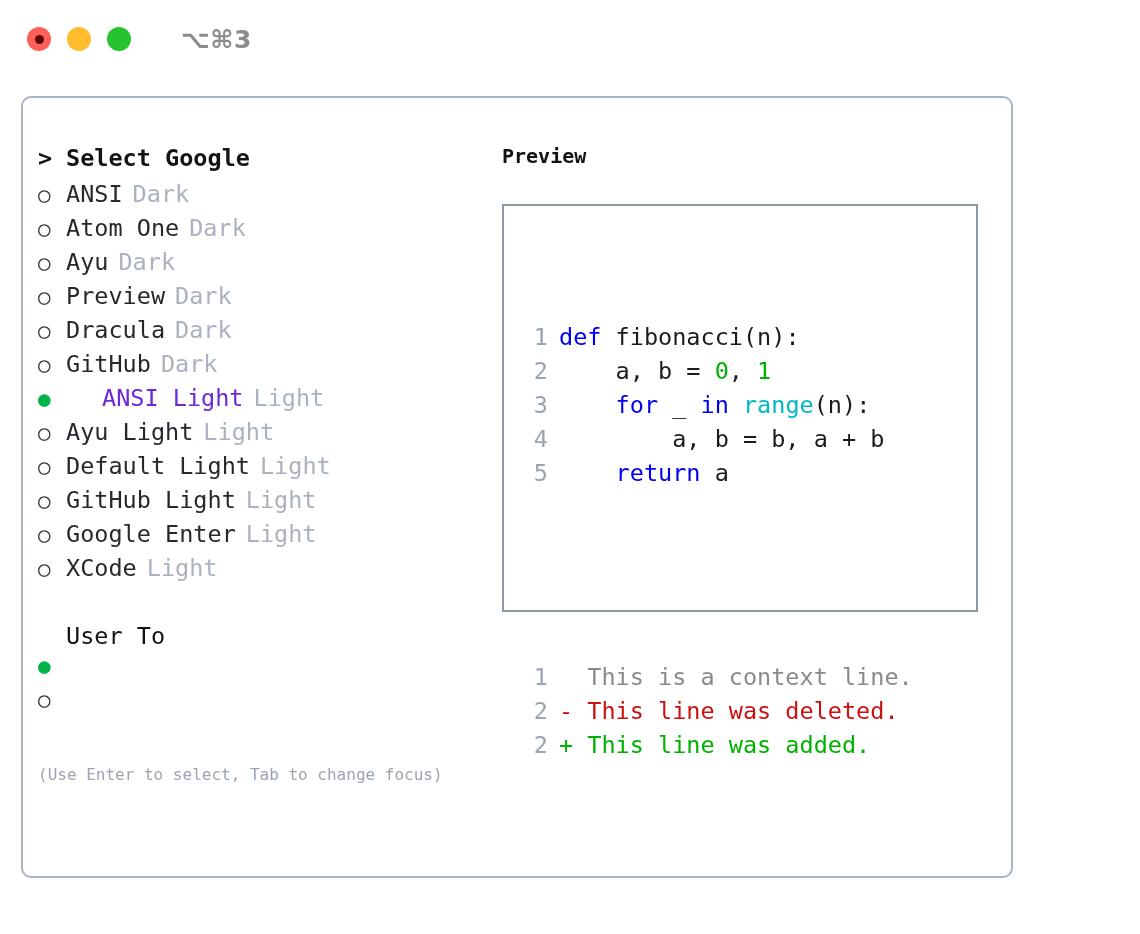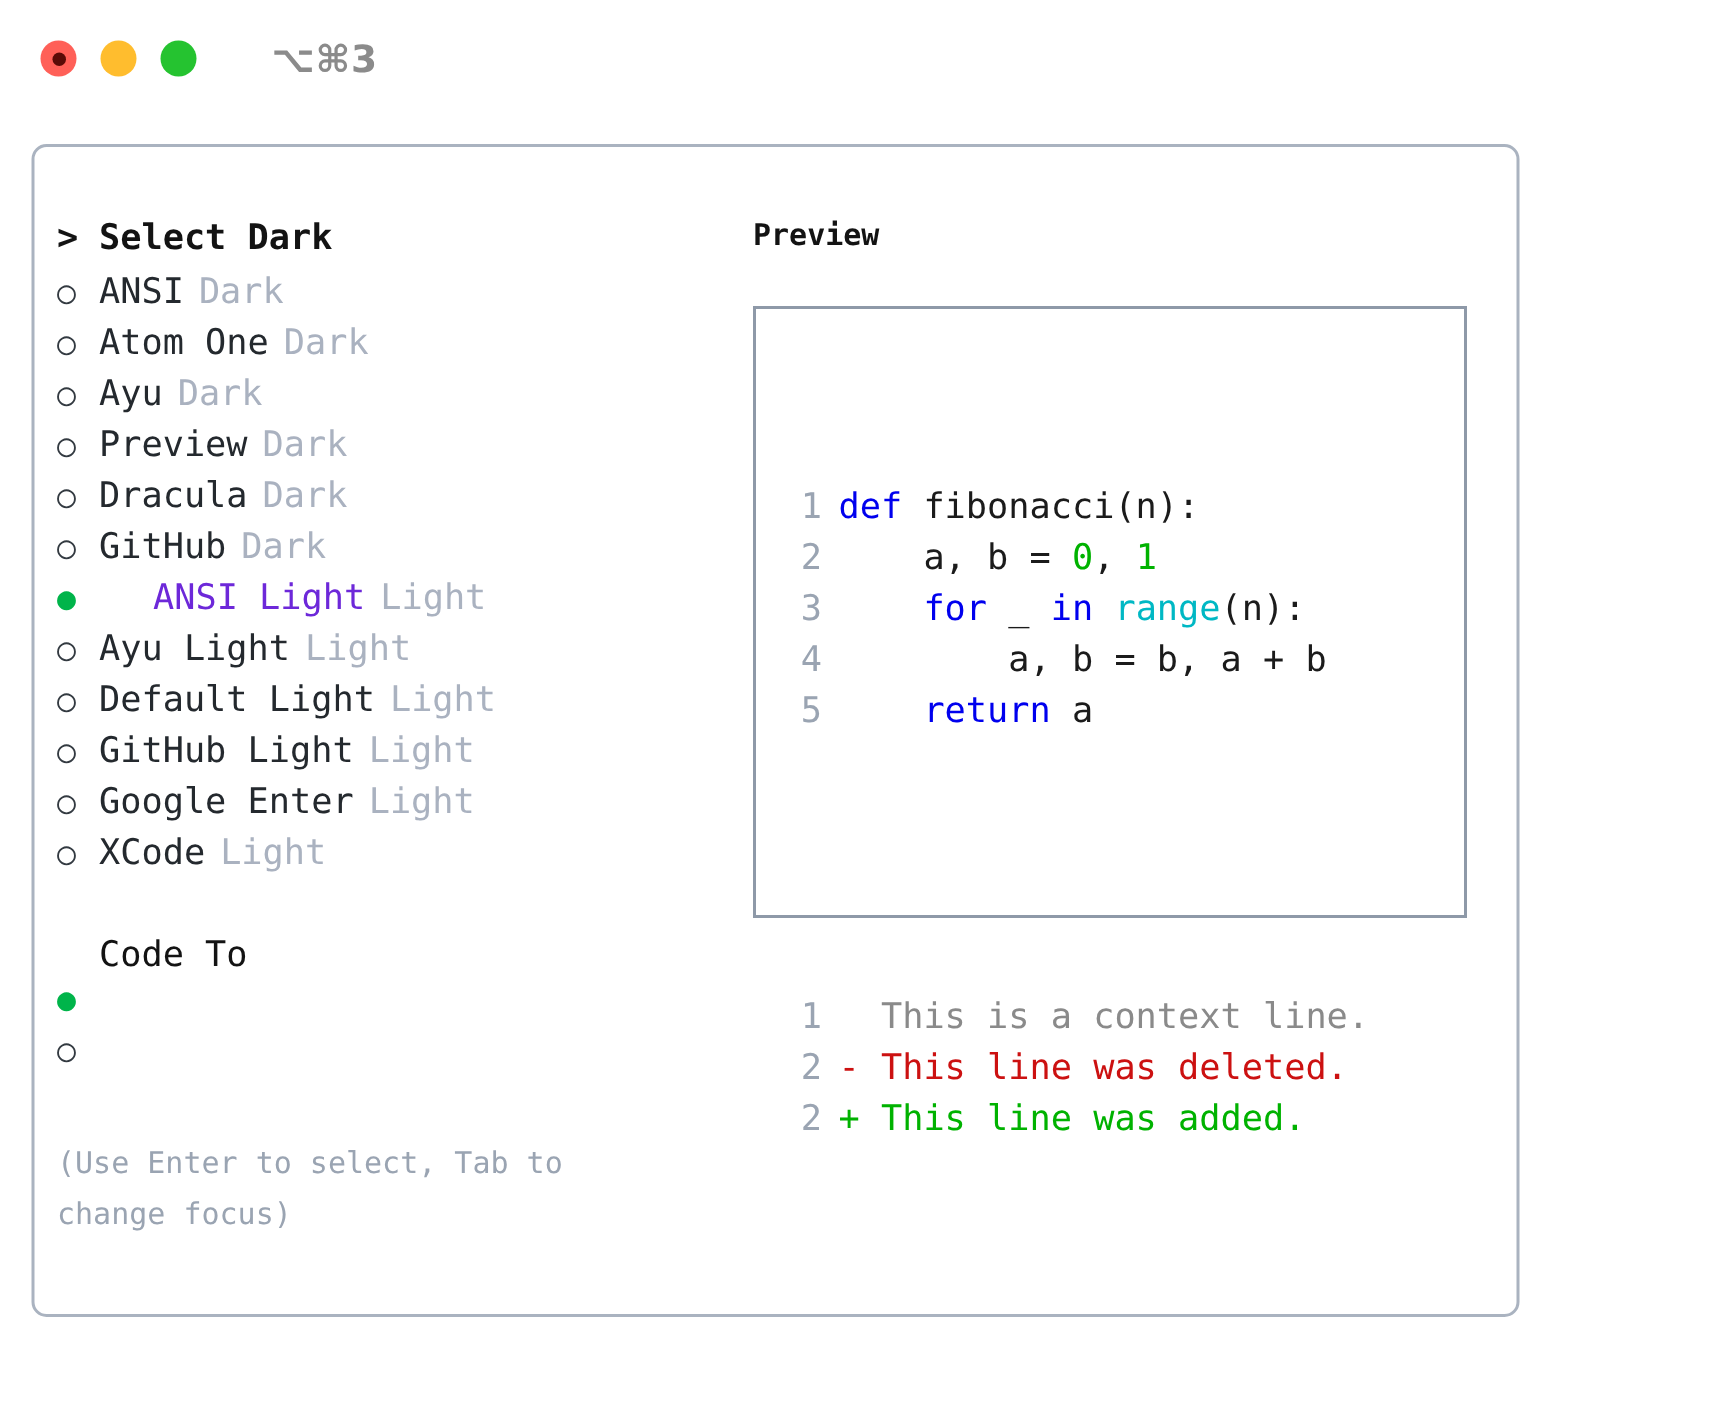--- a/index.html
+++ b/index.html
@@ -143,21 +143,21 @@
     align-items: baseline;
     white-space: pre;
     padding-left: 28px;
   }
 
   .apply-name { color: #24292e; }
   .apply-name.sel { color: #00b44a; }
 
   #hint {
     margin-top: 34px;
-    font-size: 20px;
+    font-size: 16px;
     line-height: 34px;
     color: #9aa4b2;
     width: 420px;
   }
 
   
   #preview-column {
     position: absolute;
     left: 479px;
     top: 46px;
@@ -223,42 +223,42 @@
     <div id="window-title">⌥⌘3</div>
   </div>
 
   <div id="panel">
     <div id="panel-inner">
 
       <div id="theme-column">
 
         <div id="select-theme-header">
           <span class="caret">&gt;</span>
-          <span>Select Dark</span>
+          <span>Select Google</span>
         </div>
 
         <div id="theme-list">
             <div class="row"><span class="bullet">○</span><span class="theme-name">ANSI</span><span class="theme-tag">Dark</span></div>
             <div class="row"><span class="bullet">○</span><span class="theme-name">Atom One</span><span class="theme-tag">Dark</span></div>
             <div class="row"><span class="bullet">○</span><span class="theme-name">Ayu</span><span class="theme-tag">Dark</span></div>
             <div class="row"><span class="bullet">○</span><span class="theme-name">Preview</span><span class="theme-tag">Dark</span></div>
             <div class="row"><span class="bullet">○</span><span class="theme-name">Dracula</span><span class="theme-tag">Dark</span></div>
             <div class="row"><span class="bullet">○</span><span class="theme-name">GitHub</span><span class="theme-tag">Dark</span></div>
             <div class="row"><span class="bullet on">●</span><span class="theme-name sel">ANSI Light</span><span class="theme-tag">Light</span></div>
             <div class="row"><span class="bullet">○</span><span class="theme-name">Ayu Light</span><span class="theme-tag">Light</span></div>
             <div class="row"><span class="bullet">○</span><span class="theme-name">Default Light</span><span class="theme-tag">Light</span></div>
             <div class="row"><span class="bullet">○</span><span class="theme-name">GitHub Light</span><span class="theme-tag">Light</span></div>
             <div class="row"><span class="bullet">○</span><span class="theme-name">Google Enter</span><span class="theme-tag">Light</span></div>
             <div class="row"><span class="bullet">○</span><span class="theme-name">XCode</span><span class="theme-tag">Light</span></div>
           </div>
 
         <div id="list-gap"></div>
 
         <div id="apply-header">
-          <span>Code To</span>
+          <span>User To</span>
         </div>
 
         <div id="apply-list">
             <div class="row"><span class="bullet on">●</span></div>
             <div class="row"><span class="bullet">○</span></div>
           </div>
 
         <div id="hint">(Use Enter to select, Tab to change focus)</div>
       </div>
 

